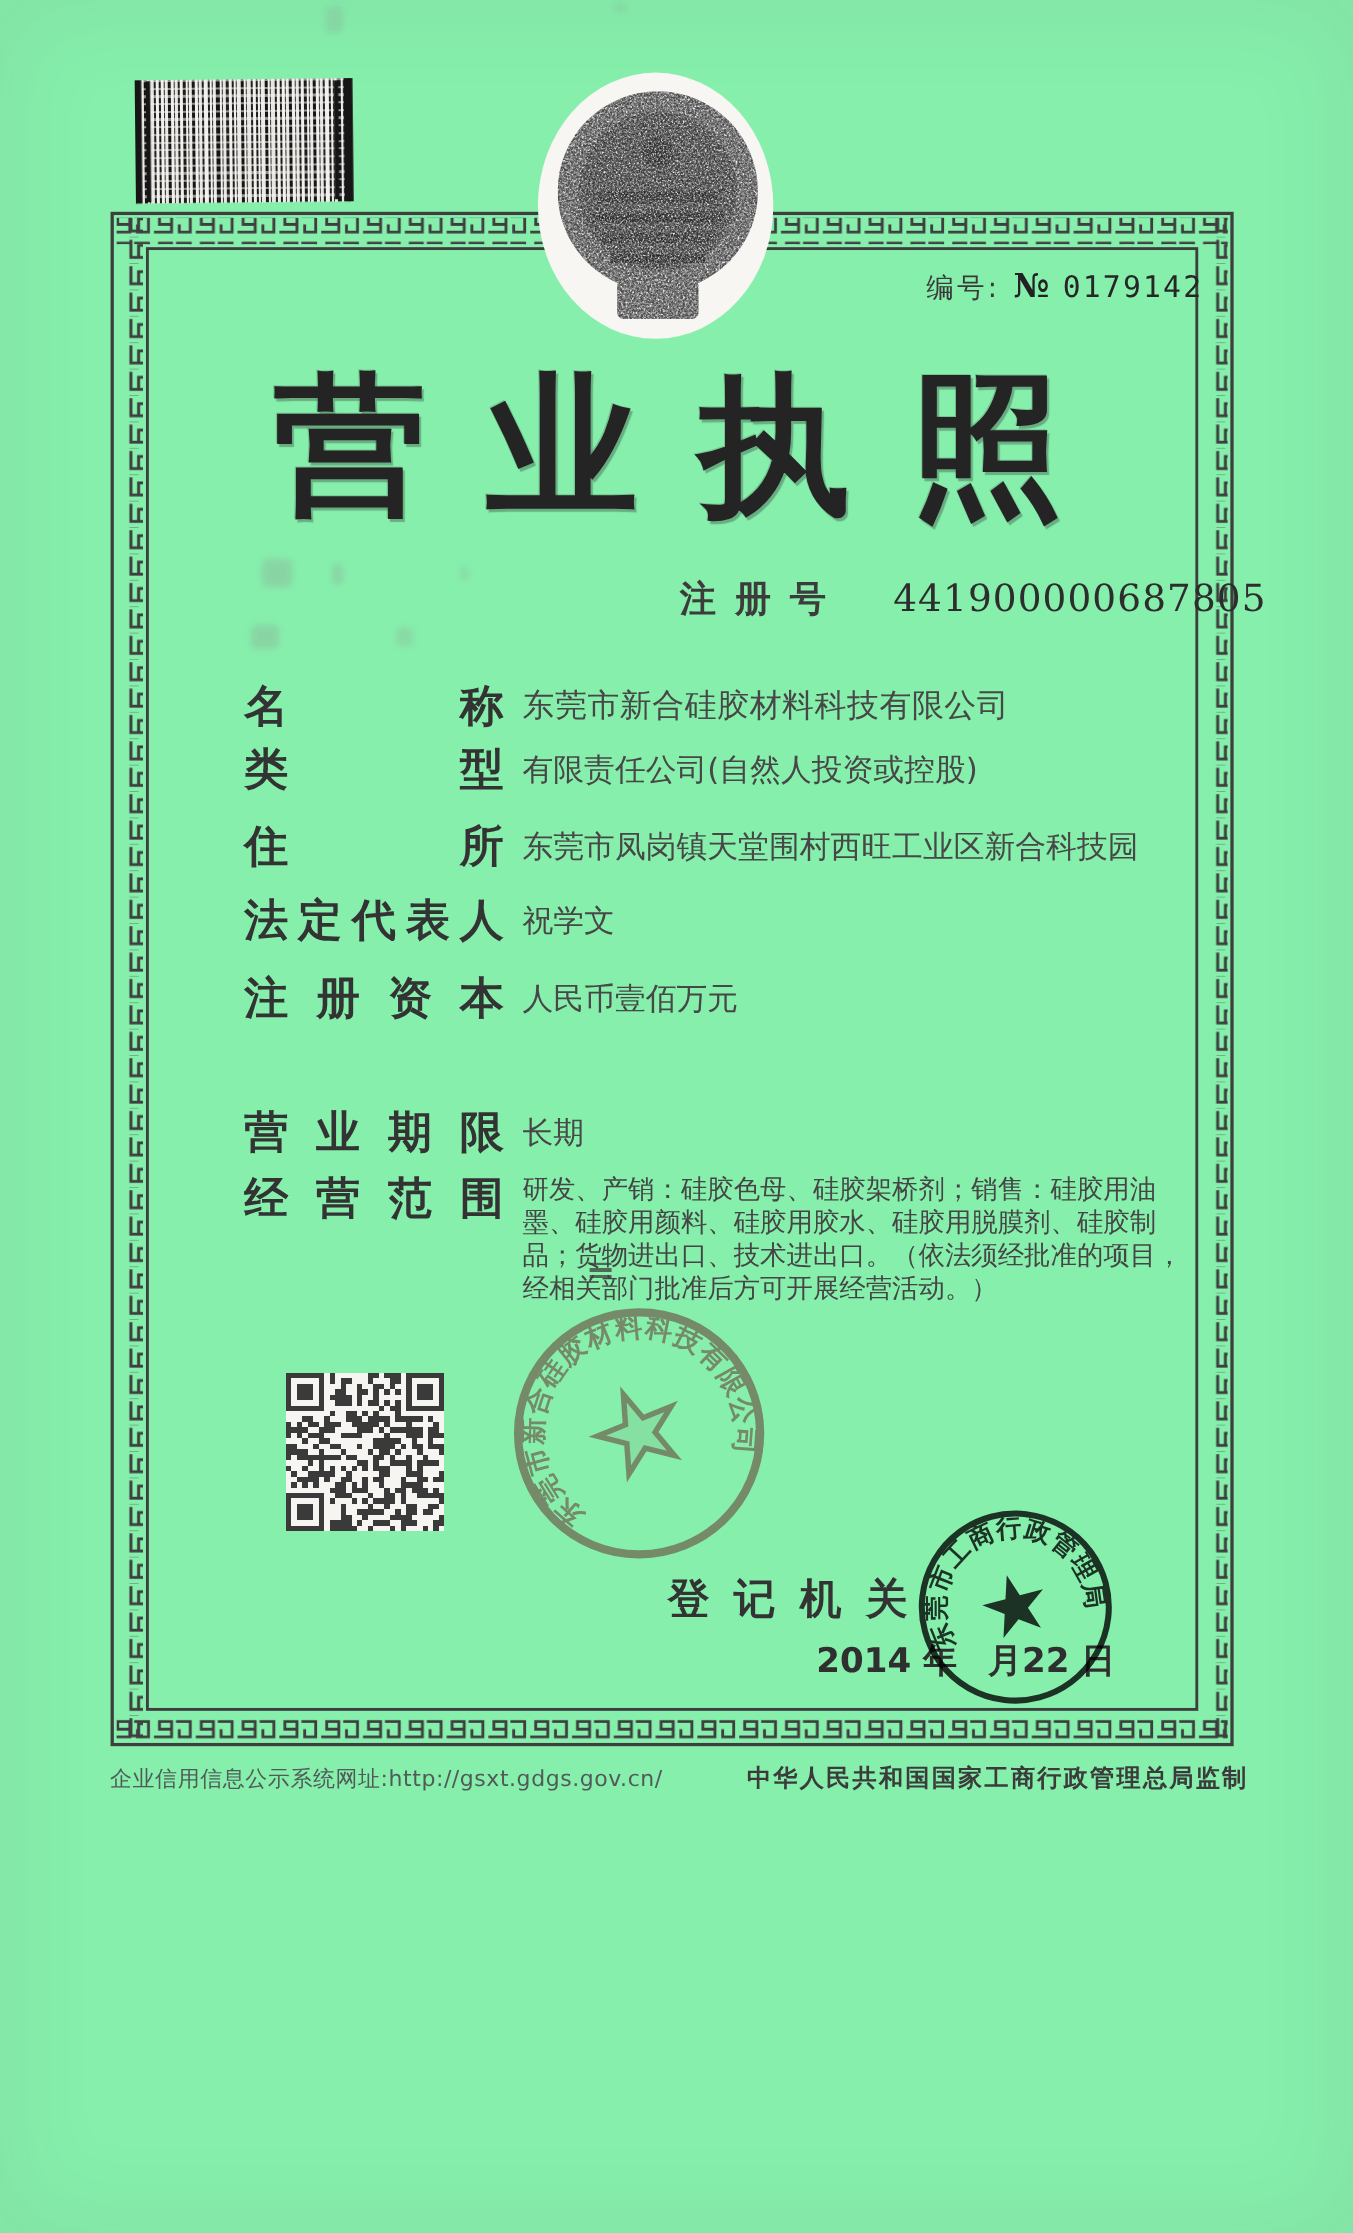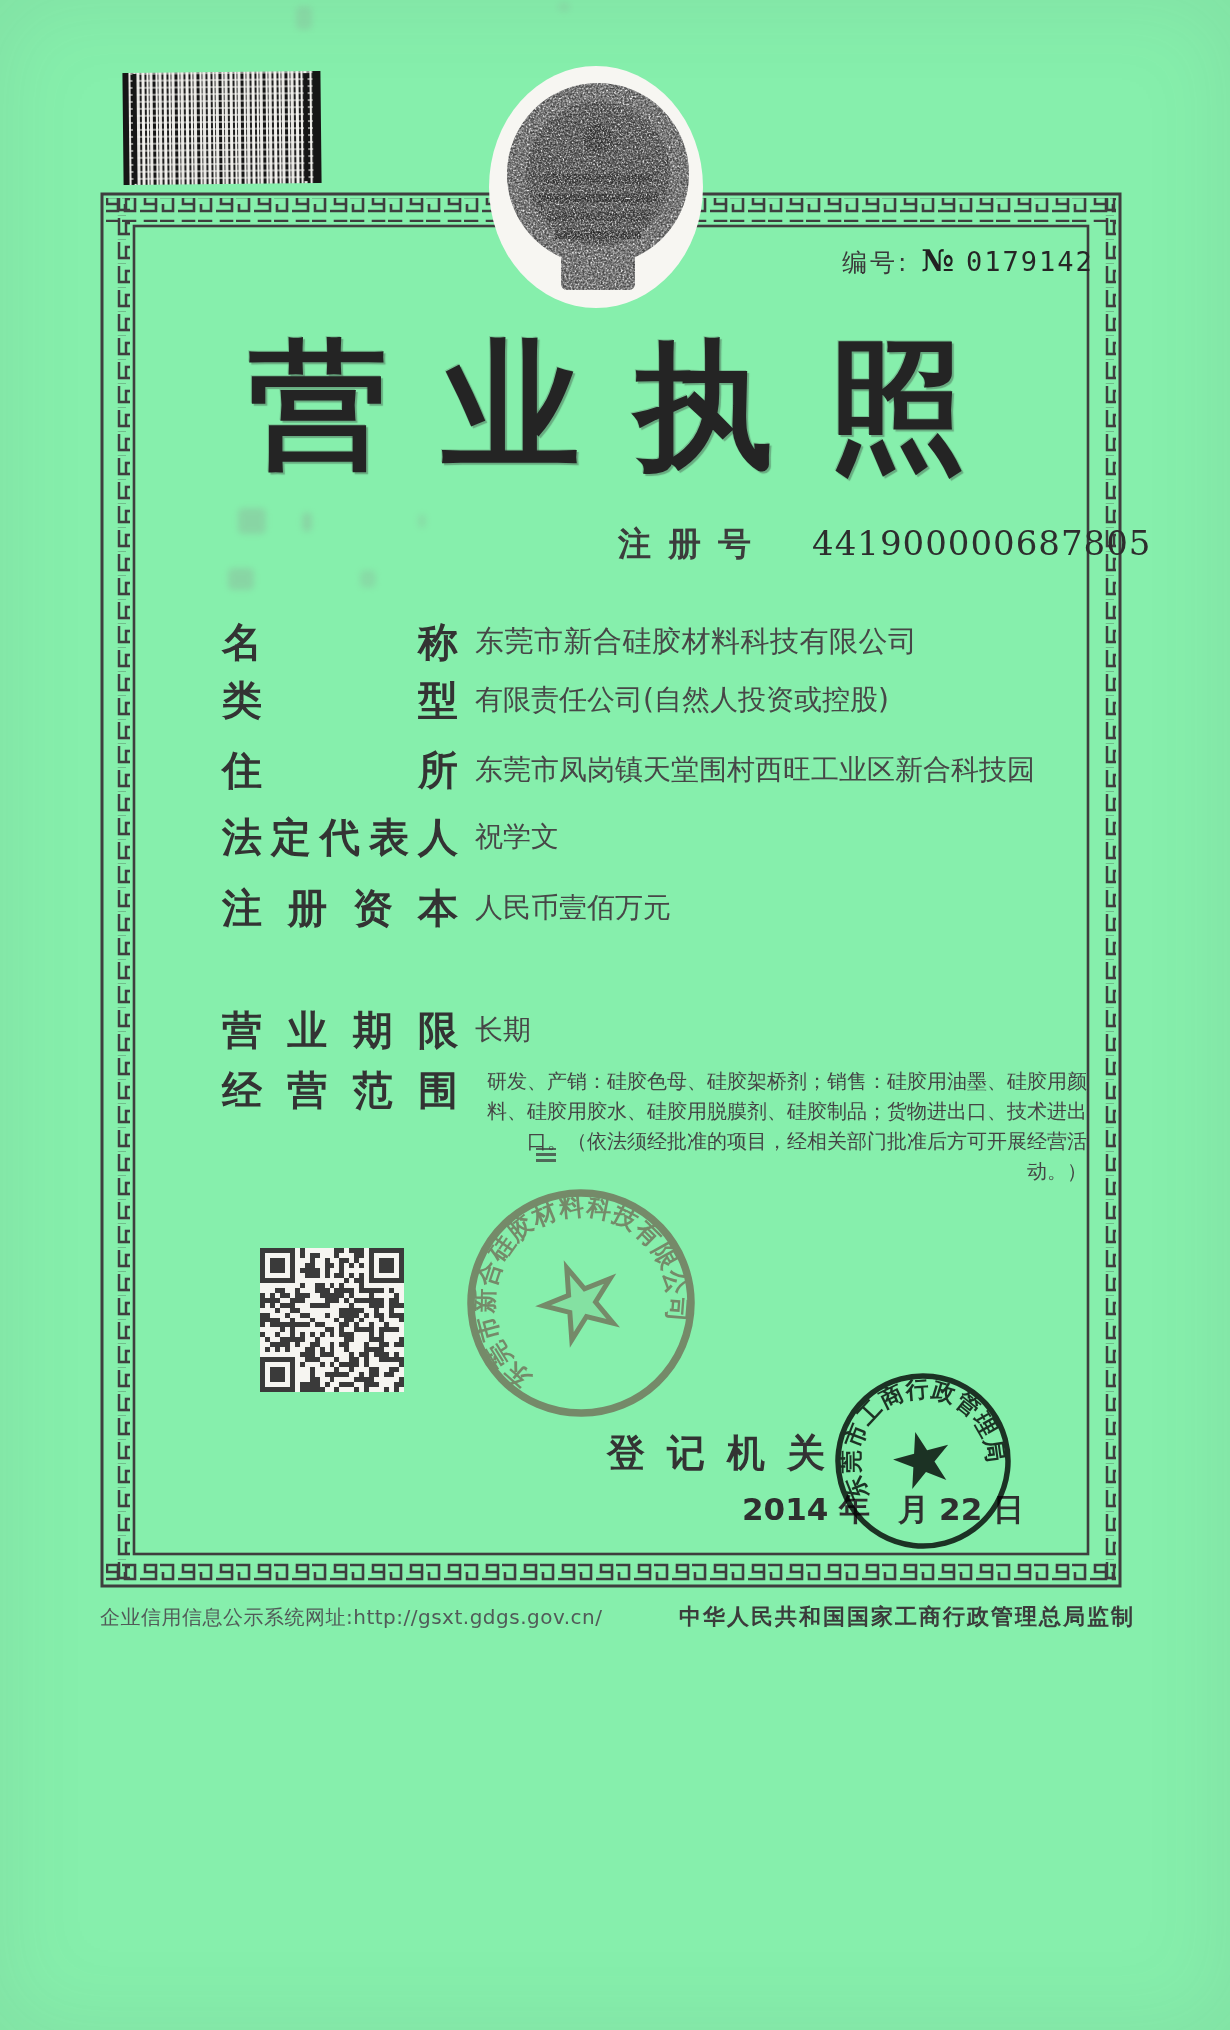--- a/index.html
+++ b/index.html
@@ -40,32 +40,32 @@
   .regline .lab{font-size:33px;color:#3c3c3c;letter-spacing:17px;font-weight:600;}
   .regline .num{font-size:34px;font-family:"DejaVu Serif",serif;color:#2d2d2d;letter-spacing:1px;}
 
   
   .frow{position:absolute;left:222px;display:flex;align-items:center;gap:17px;z-index:4;height:48px;}
   .frow.start{align-items:flex-start;height:auto;}
   .flabel{width:236px;min-width:236px;font-size:40px;font-weight:600;color:#333;line-height:48px;
     text-align:justify;text-align-last:justify;text-justify:inter-character;}
   .fvalue{font-size:28px;color:#474747;white-space:nowrap;}
   .fvalue.big{font-size:29px;letter-spacing:.5px;}
-  .fvalue.scope{font-size:20px;line-height:30px;width:612px;white-space:normal;color:#454545;font-weight:500;text-align:right;}
+  .fvalue.scope{font-size:24px;line-height:30px;width:612px;white-space:normal;color:#454545;font-weight:500;}
 
   
   .qr{position:absolute;left:260px;top:1248px;z-index:4;}
   .seal-red{position:absolute;left:448px;top:1170px;z-index:6;mix-blend-mode:multiply;opacity:.62;}
   .seal-black{position:absolute;left:828px;top:1366px;z-index:6;mix-blend-mode:multiply;opacity:.9;}
   .authority{position:absolute;left:607px;top:1428px;z-index:4;font-size:38px;font-weight:600;
     letter-spacing:22px;color:#333;white-space:nowrap;}
   .dateline{position:absolute;left:742px;top:1489px;z-index:4;display:flex;align-items:baseline;white-space:nowrap;
     font-size:31px;color:#2f2f2f;font-weight:600;}
   .dateline .m{margin-left:28px;}
-  .dateline .d{margin-left:10px;}
+  .dateline .d{margin-left:0;}
 
   
   .foot-left{position:absolute;left:100px;top:1604px;font-size:20px;color:#515a58;letter-spacing:.5px;z-index:4;}
   .foot-right{position:absolute;right:95px;top:1602px;font-size:22px;color:#3b3b3b;font-weight:600;letter-spacing:2px;z-index:4;}
 
   
   .smudge{position:absolute;background:#8f8f8f;opacity:.26;filter:blur(3px);border-radius:5px;z-index:3;}
   .dashmark{position:absolute;left:536px;top:1148px;width:20px;height:14px;z-index:4;opacity:.75;
     background:repeating-linear-gradient(0deg,#3c3c3c 0 3px,transparent 3px 6px);}
 </style>

